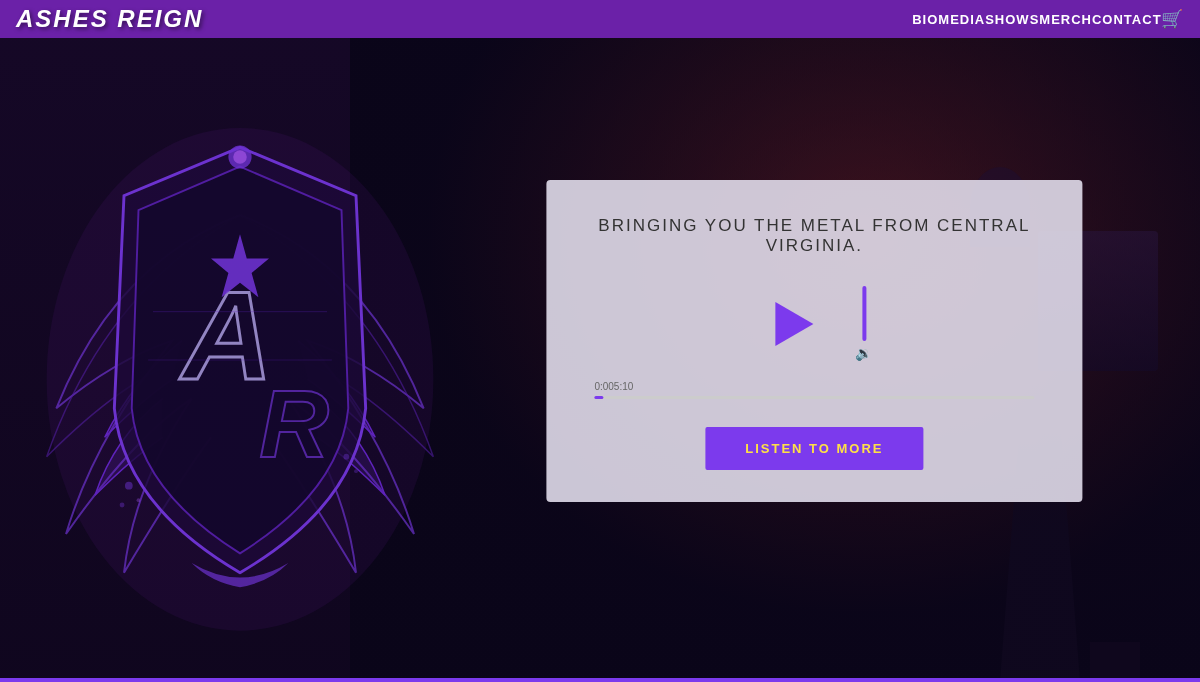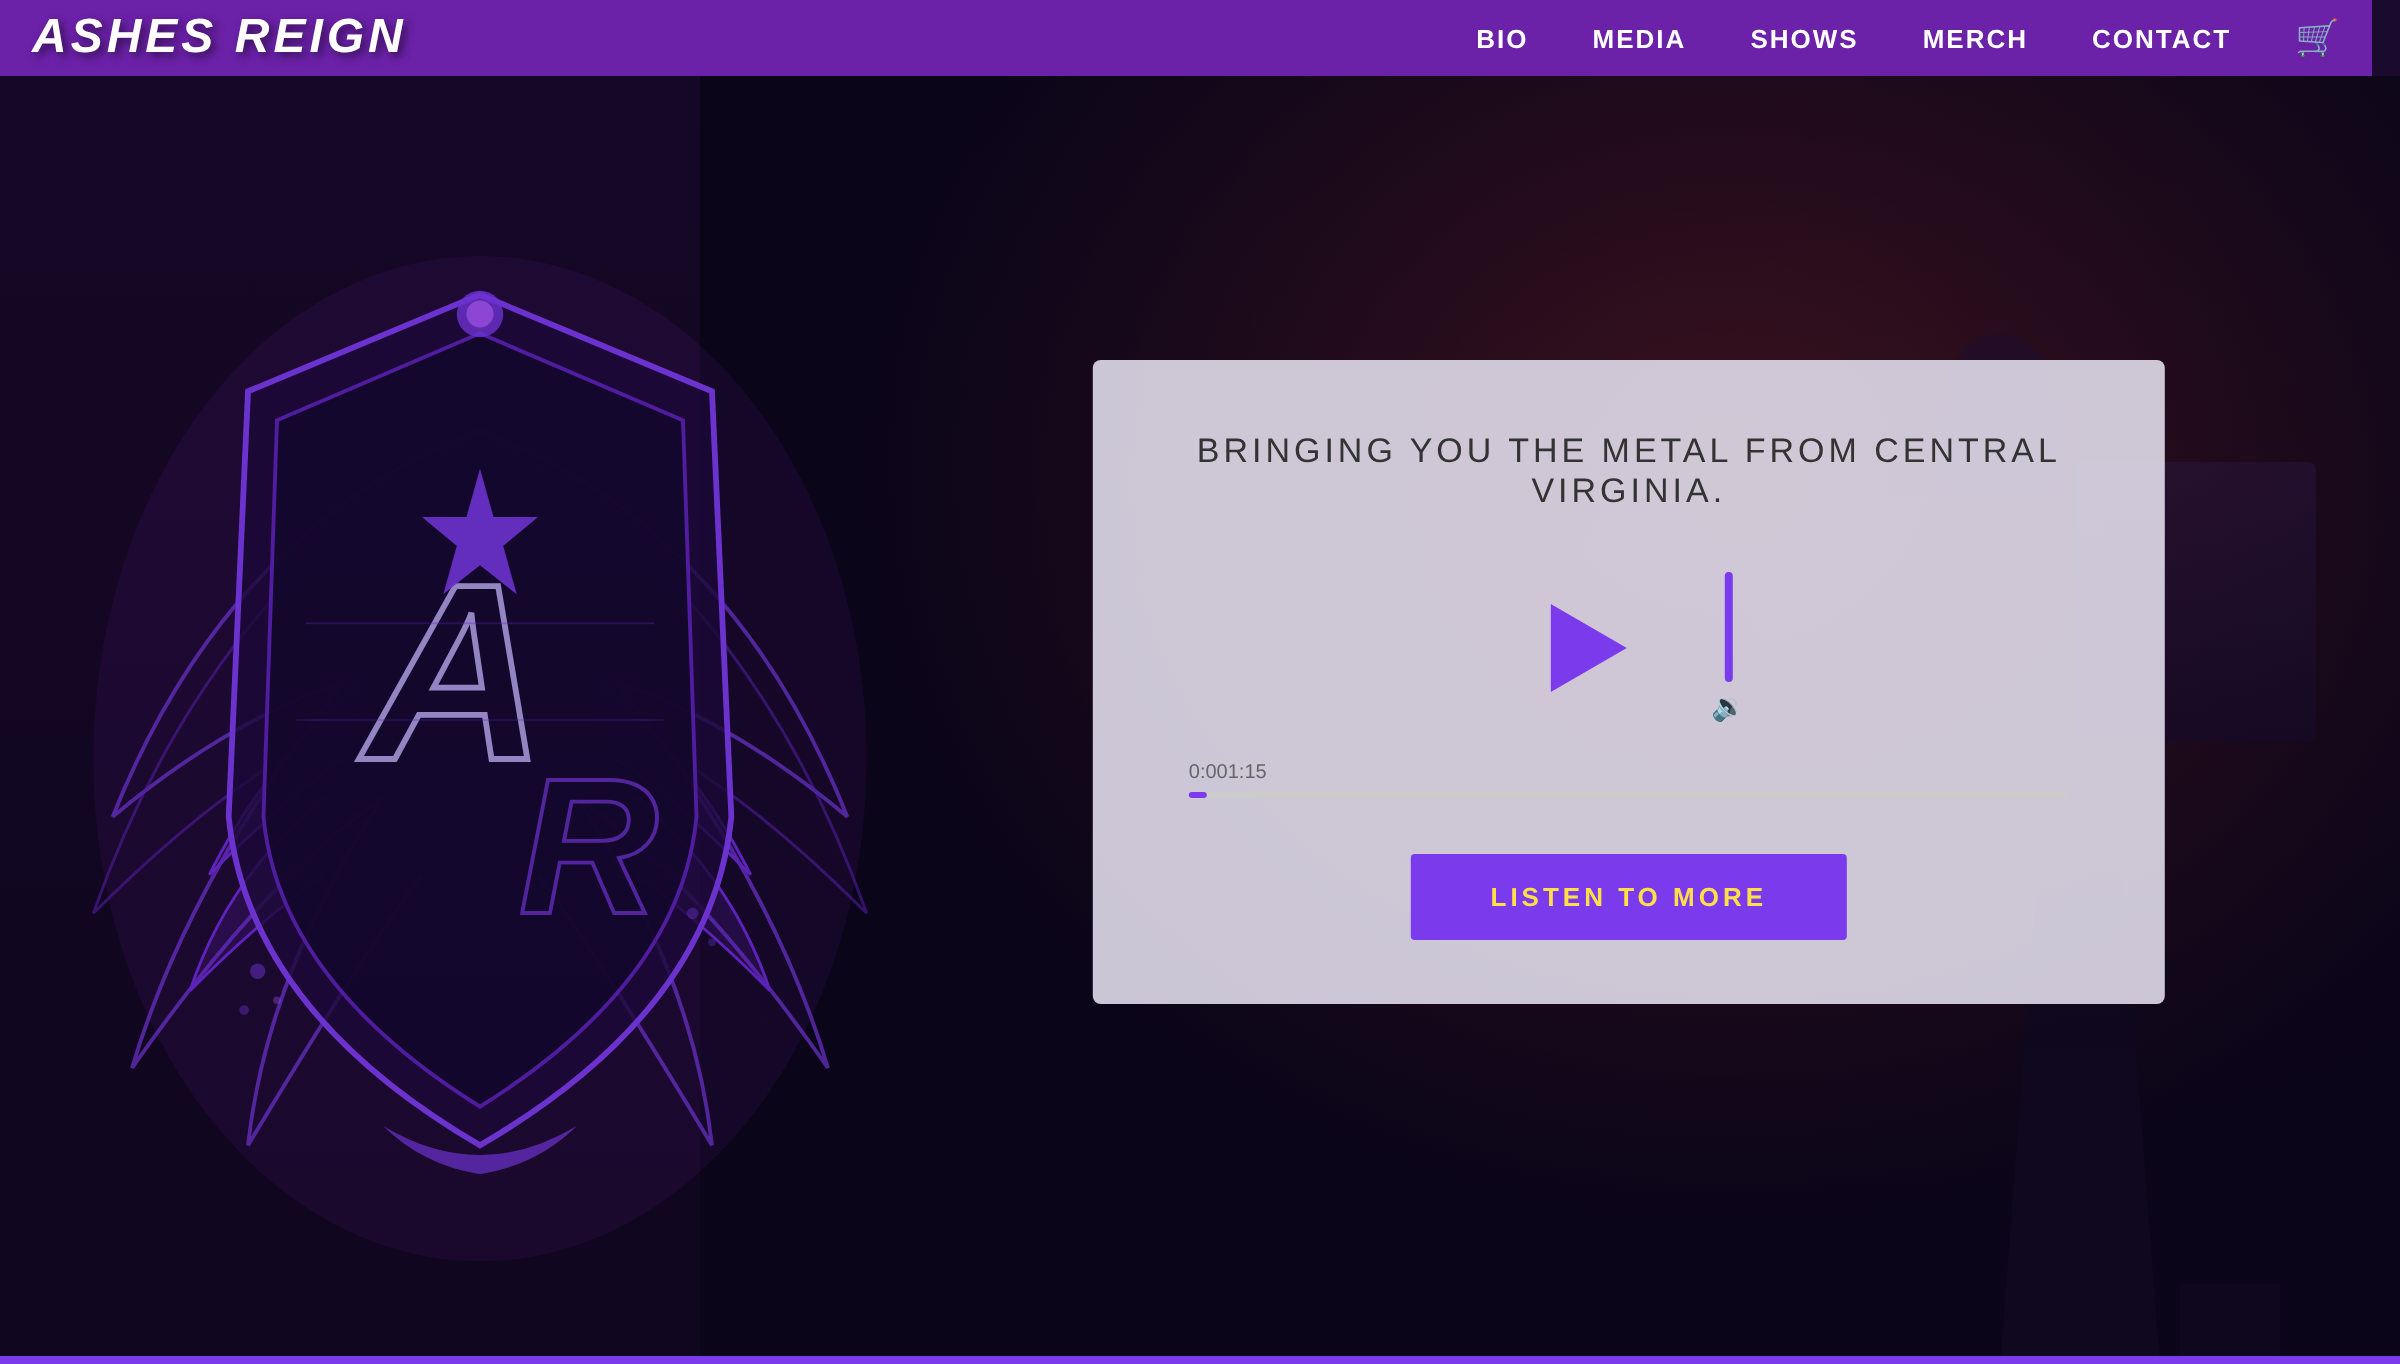--- a/index.html
+++ b/index.html
@@ -8,21 +8,21 @@
       width: 1200px;
       height: 682px;
       overflow: hidden;
       font-family: Arial, sans-serif;
       background: #1a0a2e;
     }
 
     
     #header {
       position: absolute;
-      top: 0; left: 0; right: 14px;
+      top: 0; left: 0; right: 0;
       height: 38px;
       background: #6b21a8;
       display: flex;
       align-items: center;
       justify-content: space-between;
       padding: 0 16px;
       z-index: 100;
     }
 
     #logo {
@@ -31,21 +31,20 @@
       color: #fff;
       letter-spacing: 1px;
       font-style: italic;
       text-transform: uppercase;
       font-family: 'Arial Black', Arial, sans-serif;
     }
 
     #nav {
       display: flex;
       align-items: center;
-      gap: 32px;
     }
 
     .nav-item {
       color: #fff;
       font-size: 13px;
       font-weight: 700;
       letter-spacing: 1px;
       text-transform: uppercase;
       cursor: pointer;
     }
@@ -330,21 +329,21 @@
 
     <div id="volume-control">
       <div id="volume-bar"></div>
       <span id="volume-icon">🔉</span>
     </div>
   </div>
 
   <div id="progress-section">
     <div id="progress-times">
       <span>0:00</span>
-      <span>1:15</span>
+      <span>5:10</span>
     </div>
     <div id="progress-bar-track">
       <div id="progress-bar-fill" style="width: 2%;"></div>
     </div>
   </div>
 
   <button id="listen-more-btn">LISTEN TO MORE</button>
 
 </div>
 

